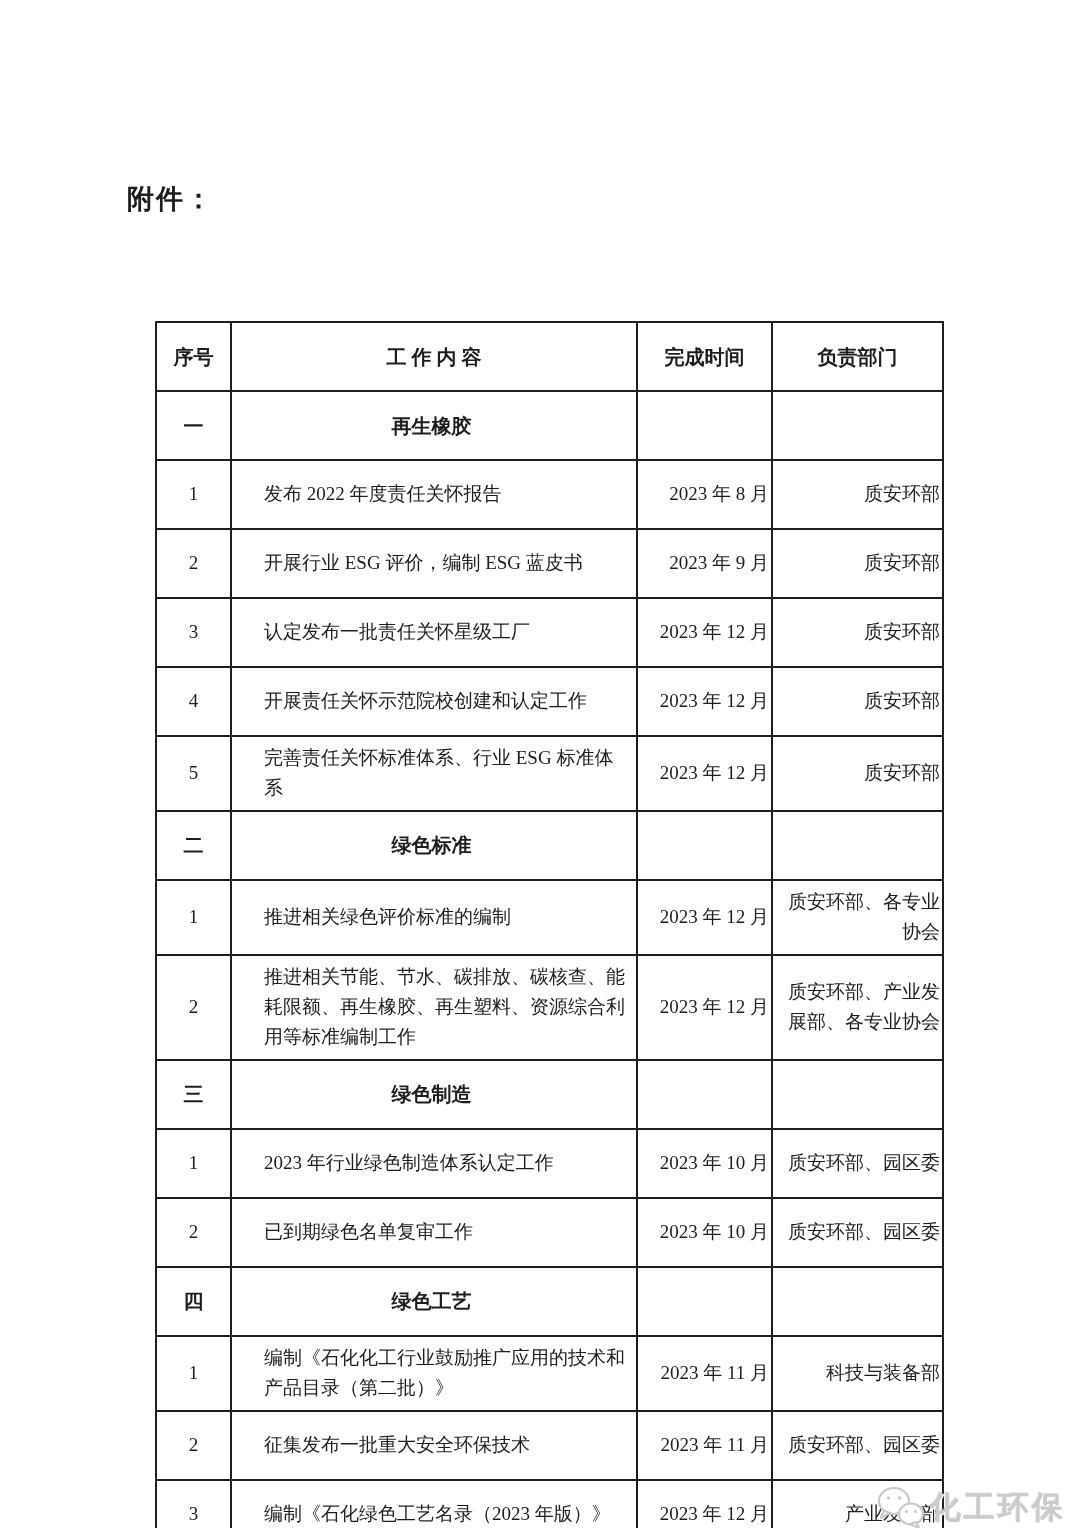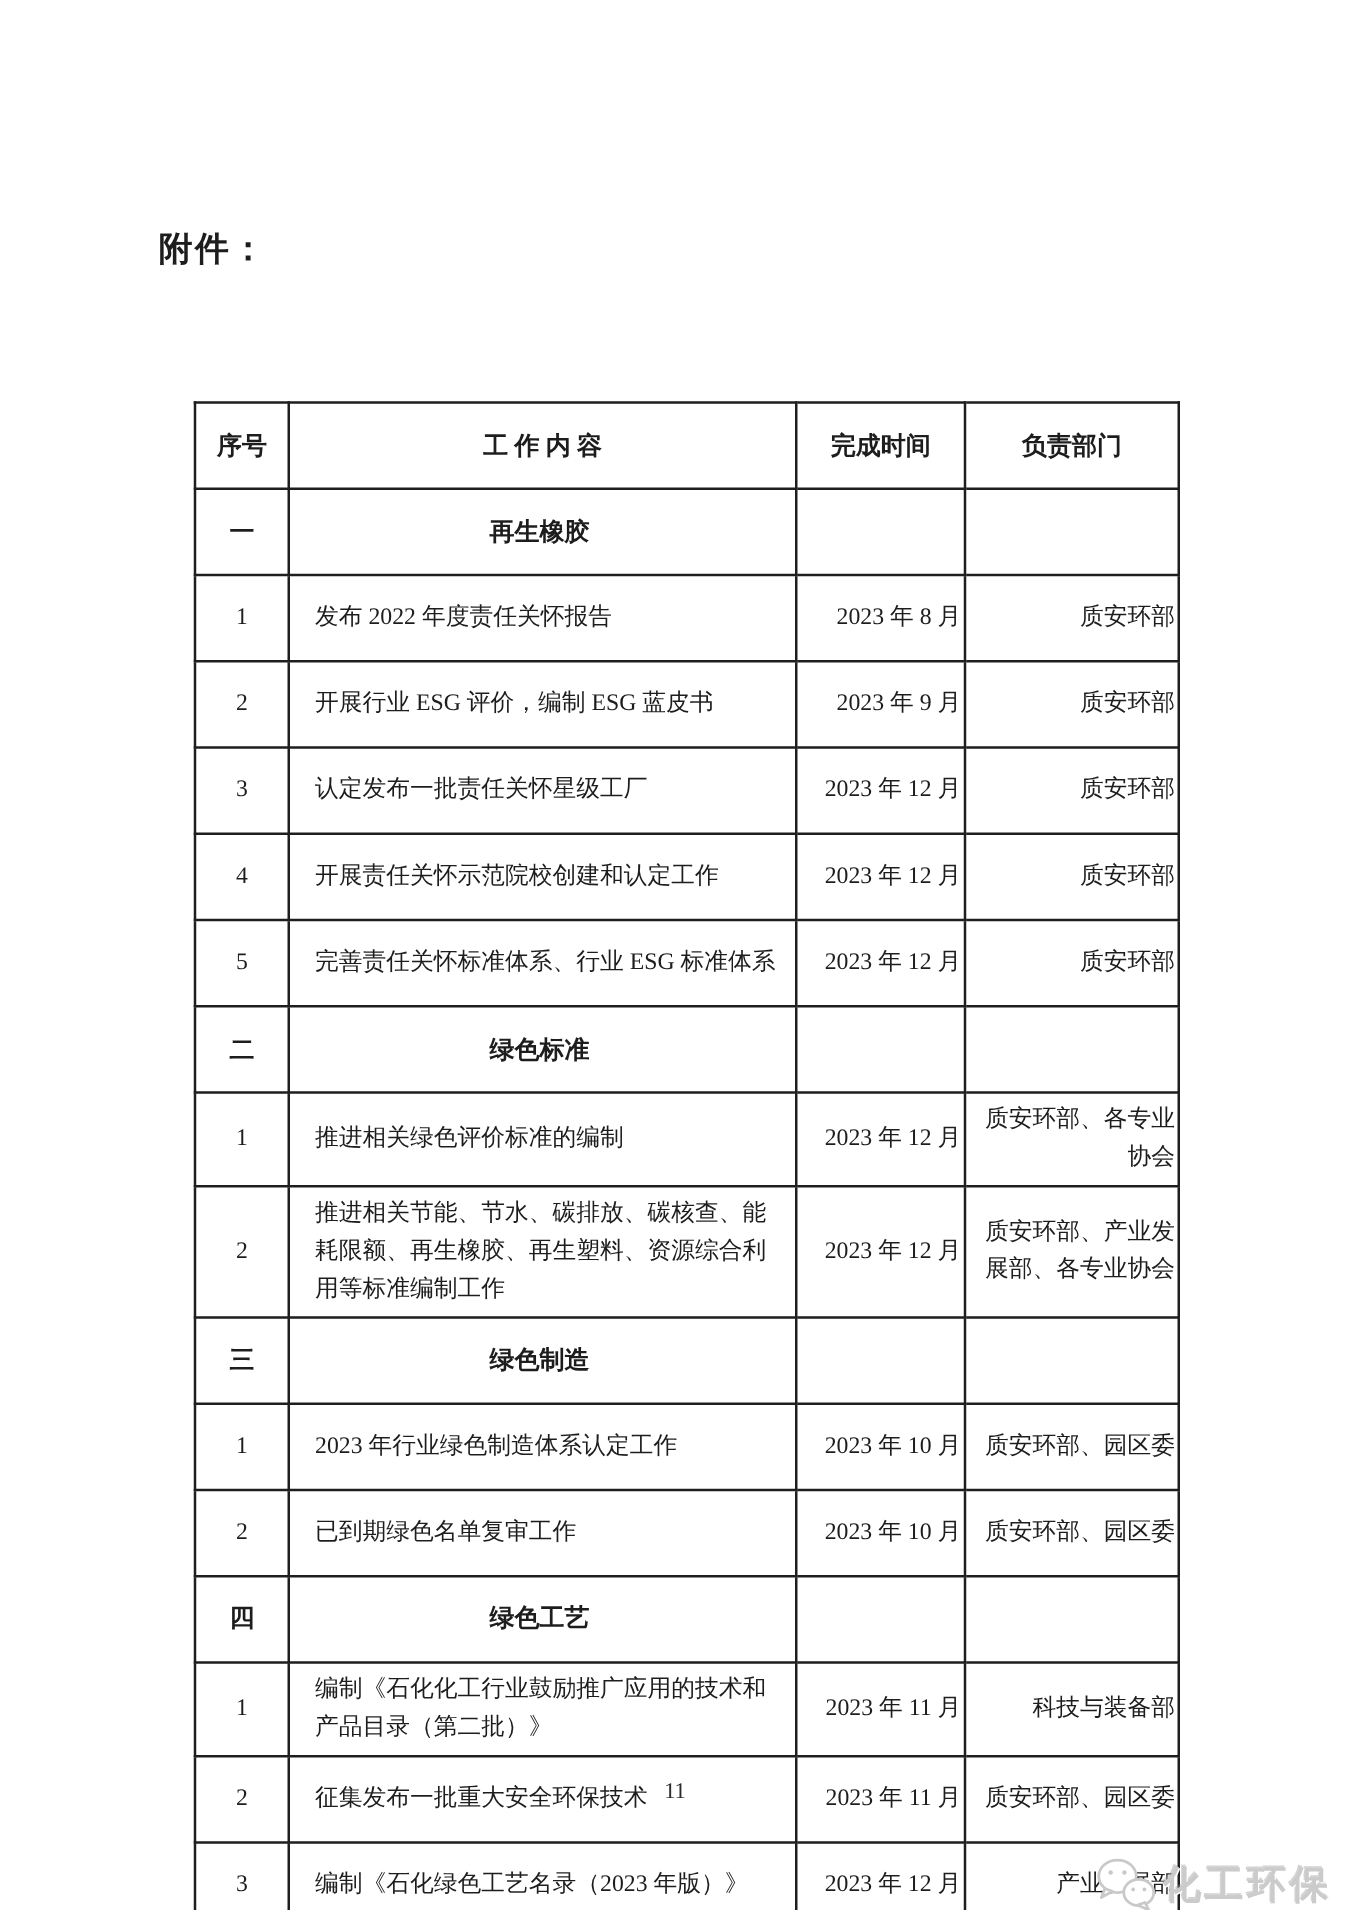--- a/index.html
+++ b/index.html
@@ -23,21 +23,21 @@
   .plan-table col.c-work { width:406px; }
   .plan-table col.c-time { width:135px; }
   .plan-table col.c-dept { width:171px; }
   .plan-table th, .plan-table td {
     border:2px solid #1e1e1e; vertical-align:middle;
     font-size:19px; line-height:1.6; padding:6px 3px;
   }
   .plan-table tr { height:69px; }
   .plan-table th { font-size:20px; font-weight:bold; text-align:center; }
   .plan-table td.no   { text-align:center; }
-  .plan-table td.content { text-align:left; padding-left:20px; padding-right:8px; }
+  .plan-table td.content { text-align:left; padding-left:32px; padding-right:8px; }
   .plan-table td.time, .plan-table td.dept { text-align:right; padding-left:2px; padding-right:2px; }
   .plan-table tr.section td.no,
   .plan-table tr.section td.content { font-weight:bold; font-size:20px; }
   .plan-table tr.section td.content { text-align:center; padding-left:3px; }
   .page-number {
     position:absolute; left:0; right:0; top:1398px;
     text-align:center; font-size:18px; color:#2a2a2a;
   }
   .watermark {
     position:absolute; right:14px; bottom:20px;
@@ -171,21 +171,20 @@
         </tr>
         <tr class="section">
           <td class="no">五</td>
           <td class="content">重要课题</td>
           <td class="time"></td>
           <td class="dept"></td>
         </tr>
       </tbody>
   </table>
 
-  <div class="page-number">11</div>
 
   <div class="watermark">
     <svg width="56" height="48" viewBox="0 0 56 48" aria-hidden="true">
       <g fill="#ffffff" stroke="#c9c9c9" stroke-width="2.2">
         <ellipse cx="20" cy="17" rx="15" ry="13"></ellipse>
         <path d="M10 27 L7 34 L16 29 Z" stroke-linejoin="round"></path>
         <ellipse cx="37" cy="30" rx="12" ry="10.5"></ellipse>
         <path d="M42 38 L45 44 L36 40 Z" stroke-linejoin="round"></path>
       </g>
       <g fill="#c9c9c9">

